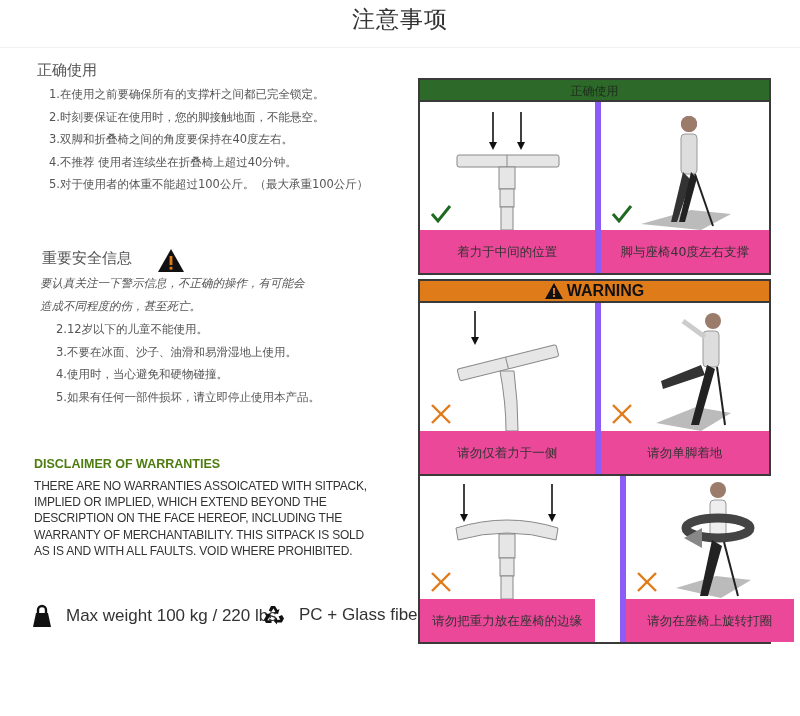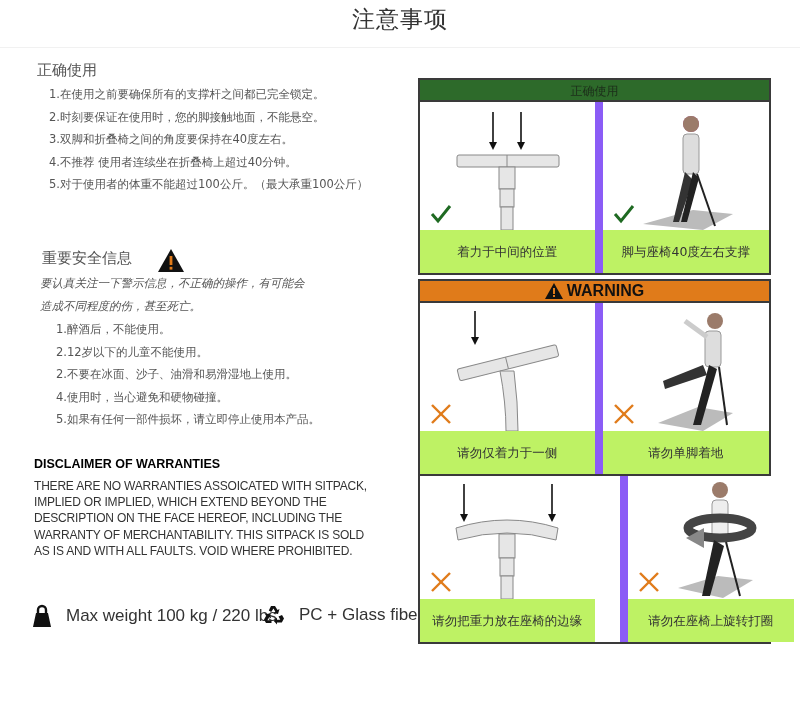--- a/index.html
+++ b/index.html
@@ -12,40 +12,40 @@
       font-size: 23px; color: #333; letter-spacing: 1px;
     }
     .divider-line { position: absolute; left: 0; top: 47px; width: 800px; height: 1px; background: #f1f1f1; }
 
     
     .sec-heading { position: absolute; font-size: 15px; color: #555; }
     .list { position: absolute; font-size: 11.5px; color: #555; }
     .list .li { height: 22.5px; line-height: 22.5px; white-space: nowrap; margin-left: 12px; }
     .warn-tri { position: absolute; left: 157px; top: 248px; width: 28px; height: 25px; }
     .intro { position: absolute; left: 40px; top: 272px; font-size: 11.5px; color: #555; line-height: 23px; font-style: italic; }
-    .disc-title { position: absolute; left: 34px; top: 457px; font-size: 12.5px; font-weight: bold; color: #000000;
+    .disc-title { position: absolute; left: 34px; top: 457px; font-size: 12.5px; font-weight: bold; color: #4d7c0f;
       font-family: "Liberation Sans", sans-serif; }
     .disc-body { position: absolute; left: 34px; top: 478px; font-size: 12px; color: #333; line-height: 16.2px;
       font-family: "Liberation Sans", sans-serif; letter-spacing: -0.2px; }
     .spec { position: absolute; top: 604px; display: flex; align-items: center; font-size: 17px; color: #333;
       font-family: "Liberation Sans", sans-serif; }
     .spec svg { margin-right: 14px; }
 
     
     .panel { position: absolute; left: 418px; width: 353px; border: 2px solid #3a3a3a; background: #fff; }
     .panel-header { height: 22px; line-height: 22px; text-align: center; font-size: 12px; border-bottom: 2px solid #3a3a3a; }
     .panel-header.green { background: #2d6a2a; color: #1c2e1a; }
     .panel-header.orange { background: #e07b1a; color: #111; font-weight: bold; font-size: 16px;
       font-family: "Liberation Sans", sans-serif; display:flex; align-items:center; justify-content:center; gap:4px; }
     .row { display: flex; position: relative; }
     .row + .row { border-top: 2px solid #3a3a3a; gap: 25px; }
     .cell { width: 50%; position: relative; }
-    .cell + .cell { border-left: 8px solid #8b5cf6; }
+    .cell + .cell { border-left: 6px solid #8b5cf6; }
     .illus { position: relative; height: 128px; background: #fff; }
-    .caption { height: 43px; background: #bef264; text-align: center; line-height: 43px; font-size: 12.5px; color: #333; }
+    .caption { height: 43px; background: #ec4899; text-align: center; line-height: 43px; font-size: 12.5px; color: #333; }
     .mark { position: absolute; left: 10px; bottom: 6px; }
   </style>
 </head>
 <body>
 
 <div class="page-title">注意事项</div>
 <div class="divider-line"></div>
 
 <div class="sec-heading" style="left:37px;top:61px;">正确使用</div>
 <div class="list" style="left:37px;top:83px;">
@@ -60,23 +60,22 @@
 <svg class="warn-tri" viewBox="0 0 28 25">
   <polygon points="14,1 27,24 1,24" fill="#111"></polygon>
   <rect x="12.6" y="8" width="2.8" height="9" fill="#e07b1a"></rect>
   <rect x="12.6" y="18.8" width="2.8" height="2.8" fill="#e07b1a"></rect>
 </svg>
 <div class="intro">
   <div>要认真关注一下警示信息，不正确的操作，有可能会</div>
   <div>造成不同程度的伤，甚至死亡。</div>
 </div>
 <div class="list" style="left:44px;top:318px;">
-  <div class="li">1.醉酒后，不能使用。</div>
   <div class="li">2.12岁以下的儿童不能使用。</div>
-  <div class="li">2.不要在冰面、沙子、油滑和易滑湿地上使用。</div>
+  <div class="li">3.不要在冰面、沙子、油滑和易滑湿地上使用。</div>
   <div class="li">4.使用时，当心避免和硬物碰撞。</div>
   <div class="li">5.如果有任何一部件损坏，请立即停止使用本产品。</div>
 </div>
 
 <div class="disc-title">DISCLAIMER OF WARRANTIES</div>
 <div class="disc-body">
   <div>THERE ARE NO WARRANTIES ASSOICATED WITH SITPACK,</div>
   <div>IMPLIED OR IMPLIED, WHICH EXTEND BEYOND THE</div>
   <div>DESCRIPTION ON THE FACE HEREOF, INCLUDING THE</div>
   <div>WARRANTY OF MERCHANTABILITY. THIS SITPACK IS SOLD</div>

